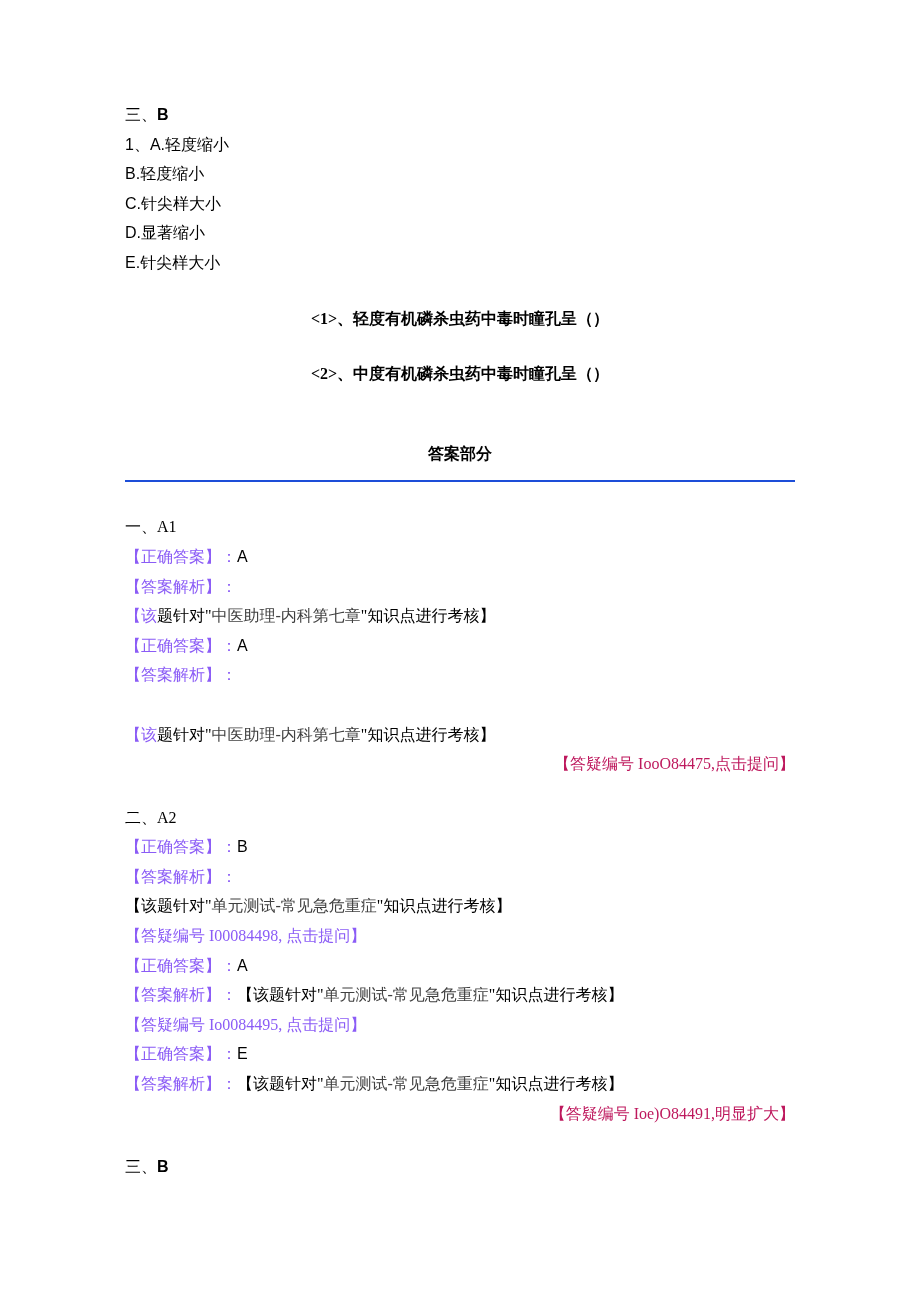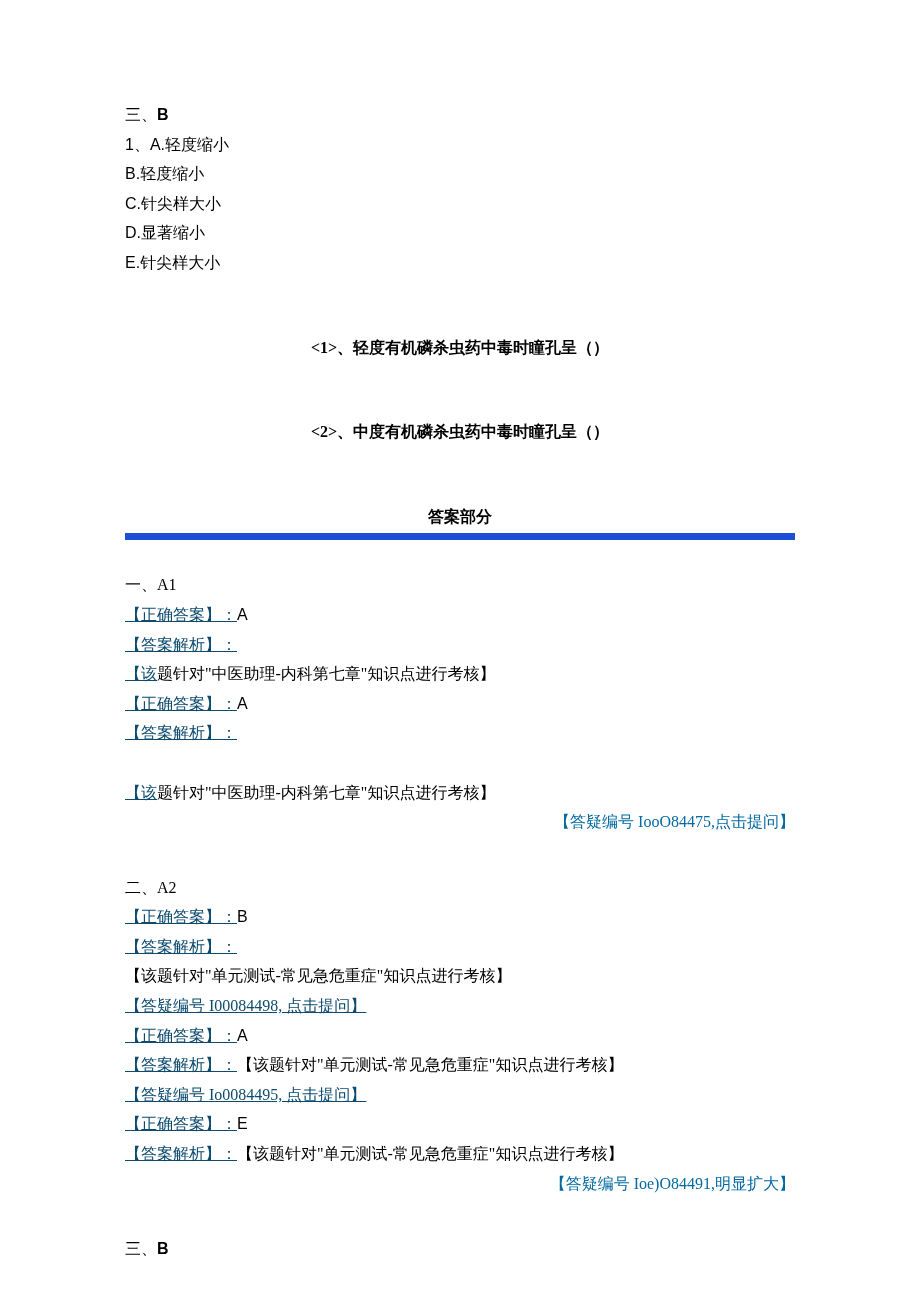--- a/index.html
+++ b/index.html
@@ -18,44 +18,43 @@
   }
   .sans {
     font-family: Arial, "Helvetica", sans-serif;
   }
   .questions {
     margin-bottom: 50px;
   }
   .sub-q {
     text-align: center;
     font-weight: bold;
-    margin: 55px 0;
+    margin: 26px 0;
   }
   .answer-header-wrap {
-    border-bottom: 7px solid #1d4ed8;
+    border-bottom: 2px solid #1d4ed8;
     margin-bottom: 30px;
-    padding-bottom: 2px;
+    padding-bottom: 12px;
   }
   .answer-header {
     text-align: center;
     font-weight: bold;
   }
   .blue {
-    color: #0c4a6e;
-    text-decoration: underline;
+    color: #8b5cf6;
   }
   .green {
-    color: #000000;
+    color: #404040;
   }
   .right-link {
     text-align: right;
-    color: #0369a1;
+    color: #be185d;
   }
   .section-gap {
-    margin-top: 36px;
+    margin-top: 24px;
   }
 </style>
 </head>
 <body>
 
 <div class="questions">
   <div>
     <span>三、</span><span class="bold sans">B</span>
   </div>
   <div>

